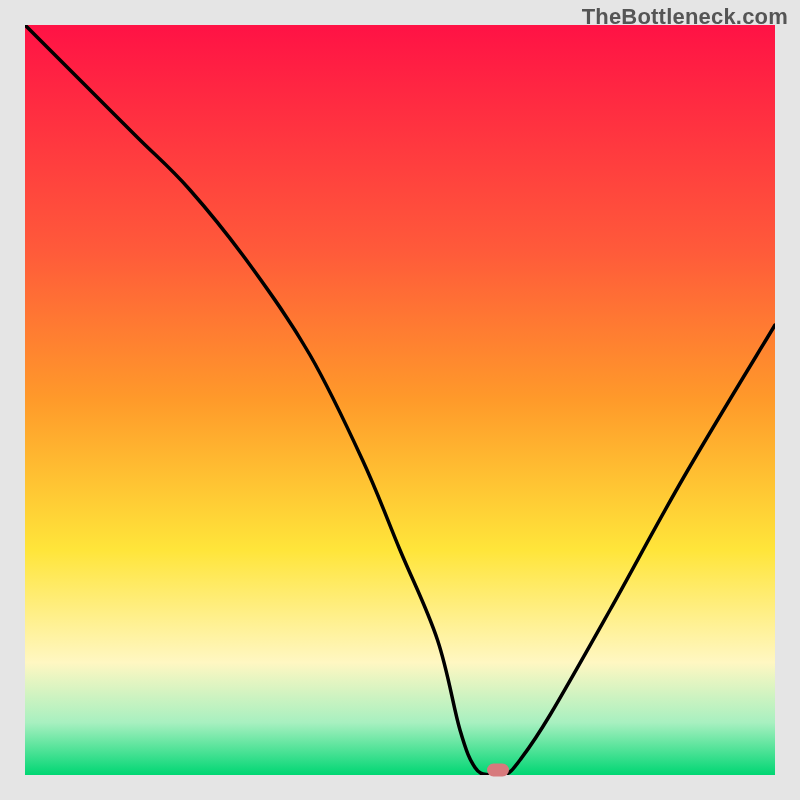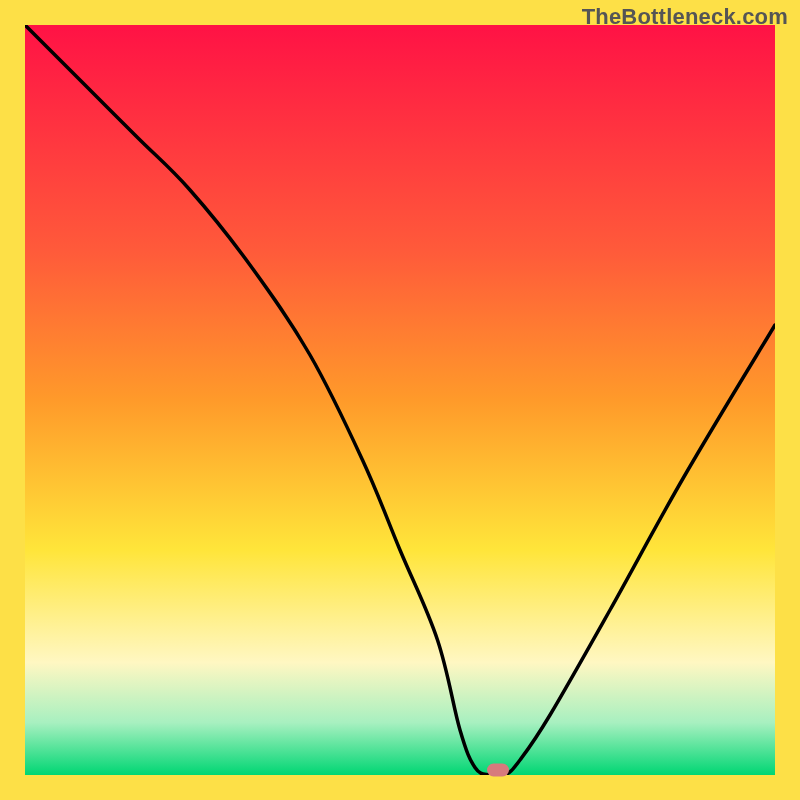--- a/index.html
+++ b/index.html
@@ -8,21 +8,21 @@
     width: 800px;
     height: 800px;
     background: #000;
     overflow: hidden;
     font-family: Arial, Helvetica, sans-serif;
   }
   .frame {
     position: relative;
     width: 800px;
     height: 800px;
-    background: #fde047;
+    background: #e5e5e5;
   }
   .watermark {
     position: absolute;
     top: 4px;
     right: 12px;
     color: #555;
     font-size: 22px;
     font-weight: 600;
     letter-spacing: 0.2px;
     z-index: 10;

